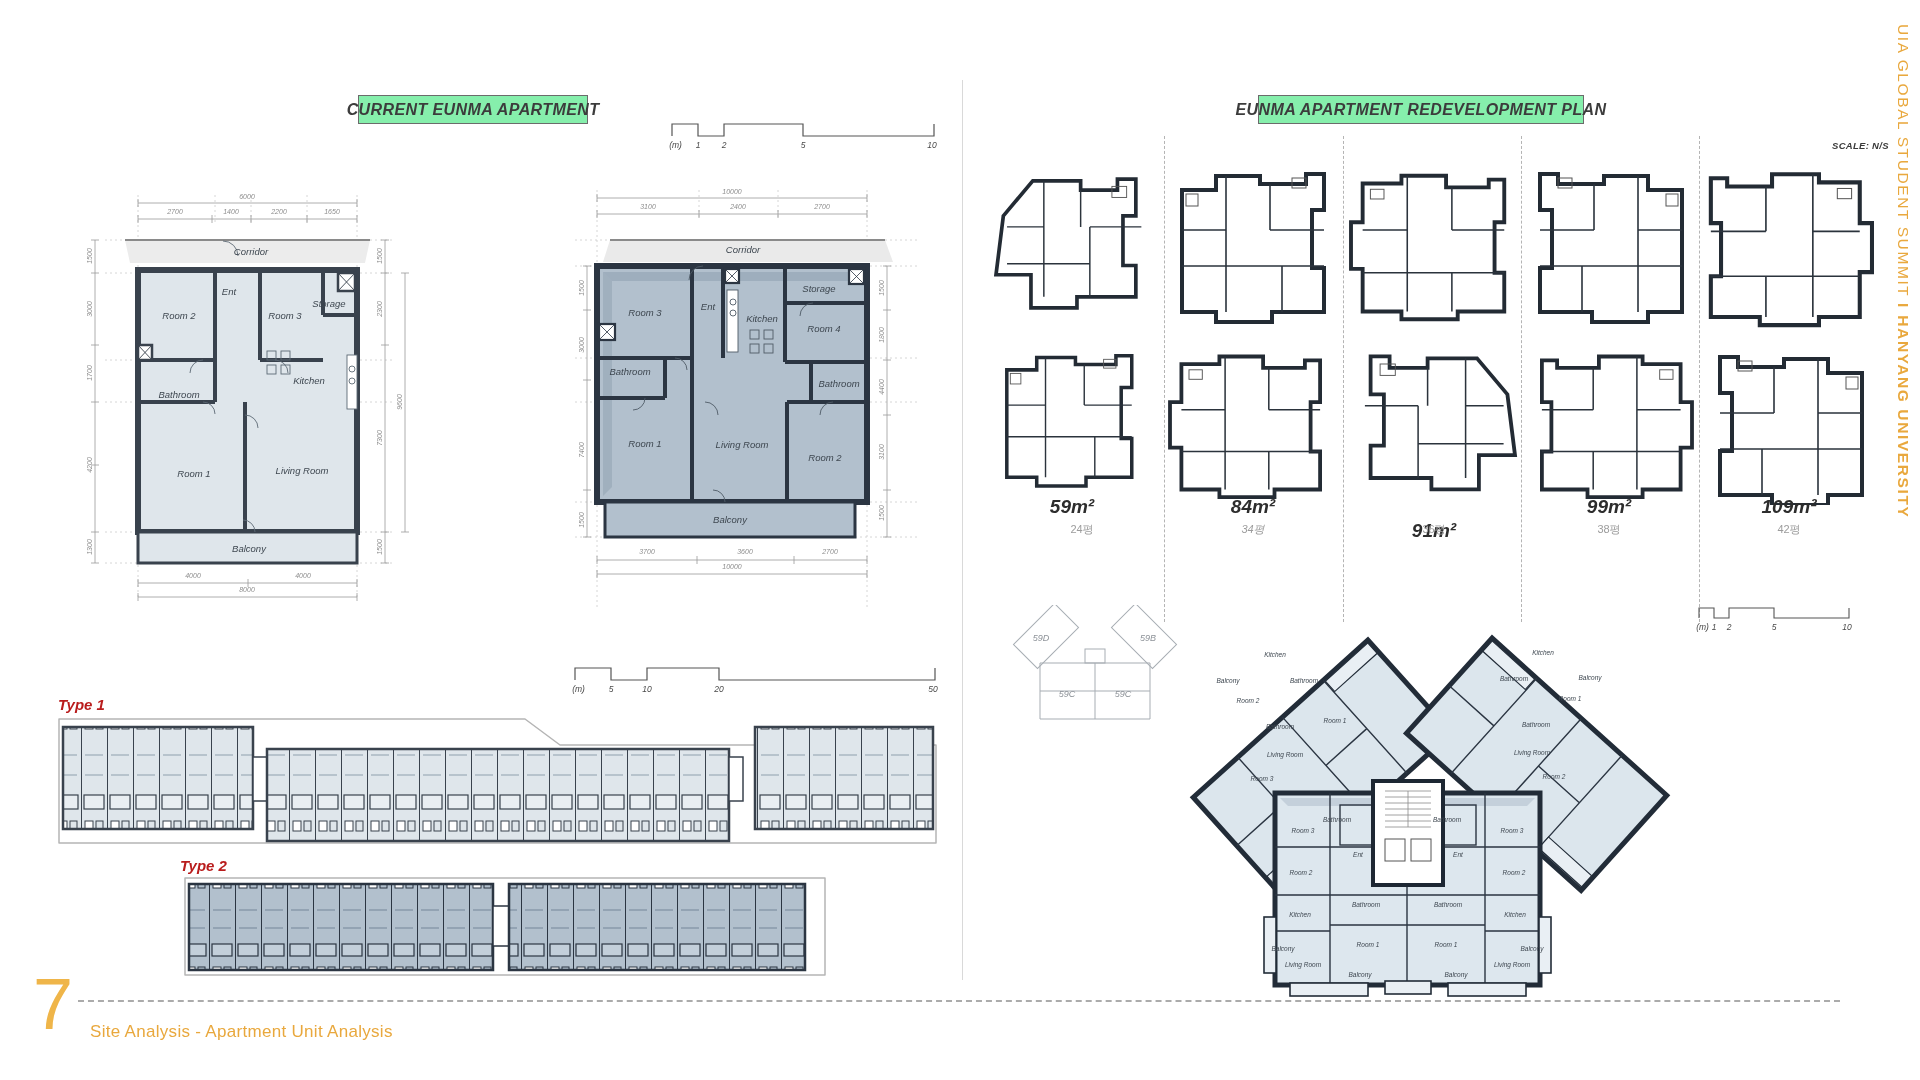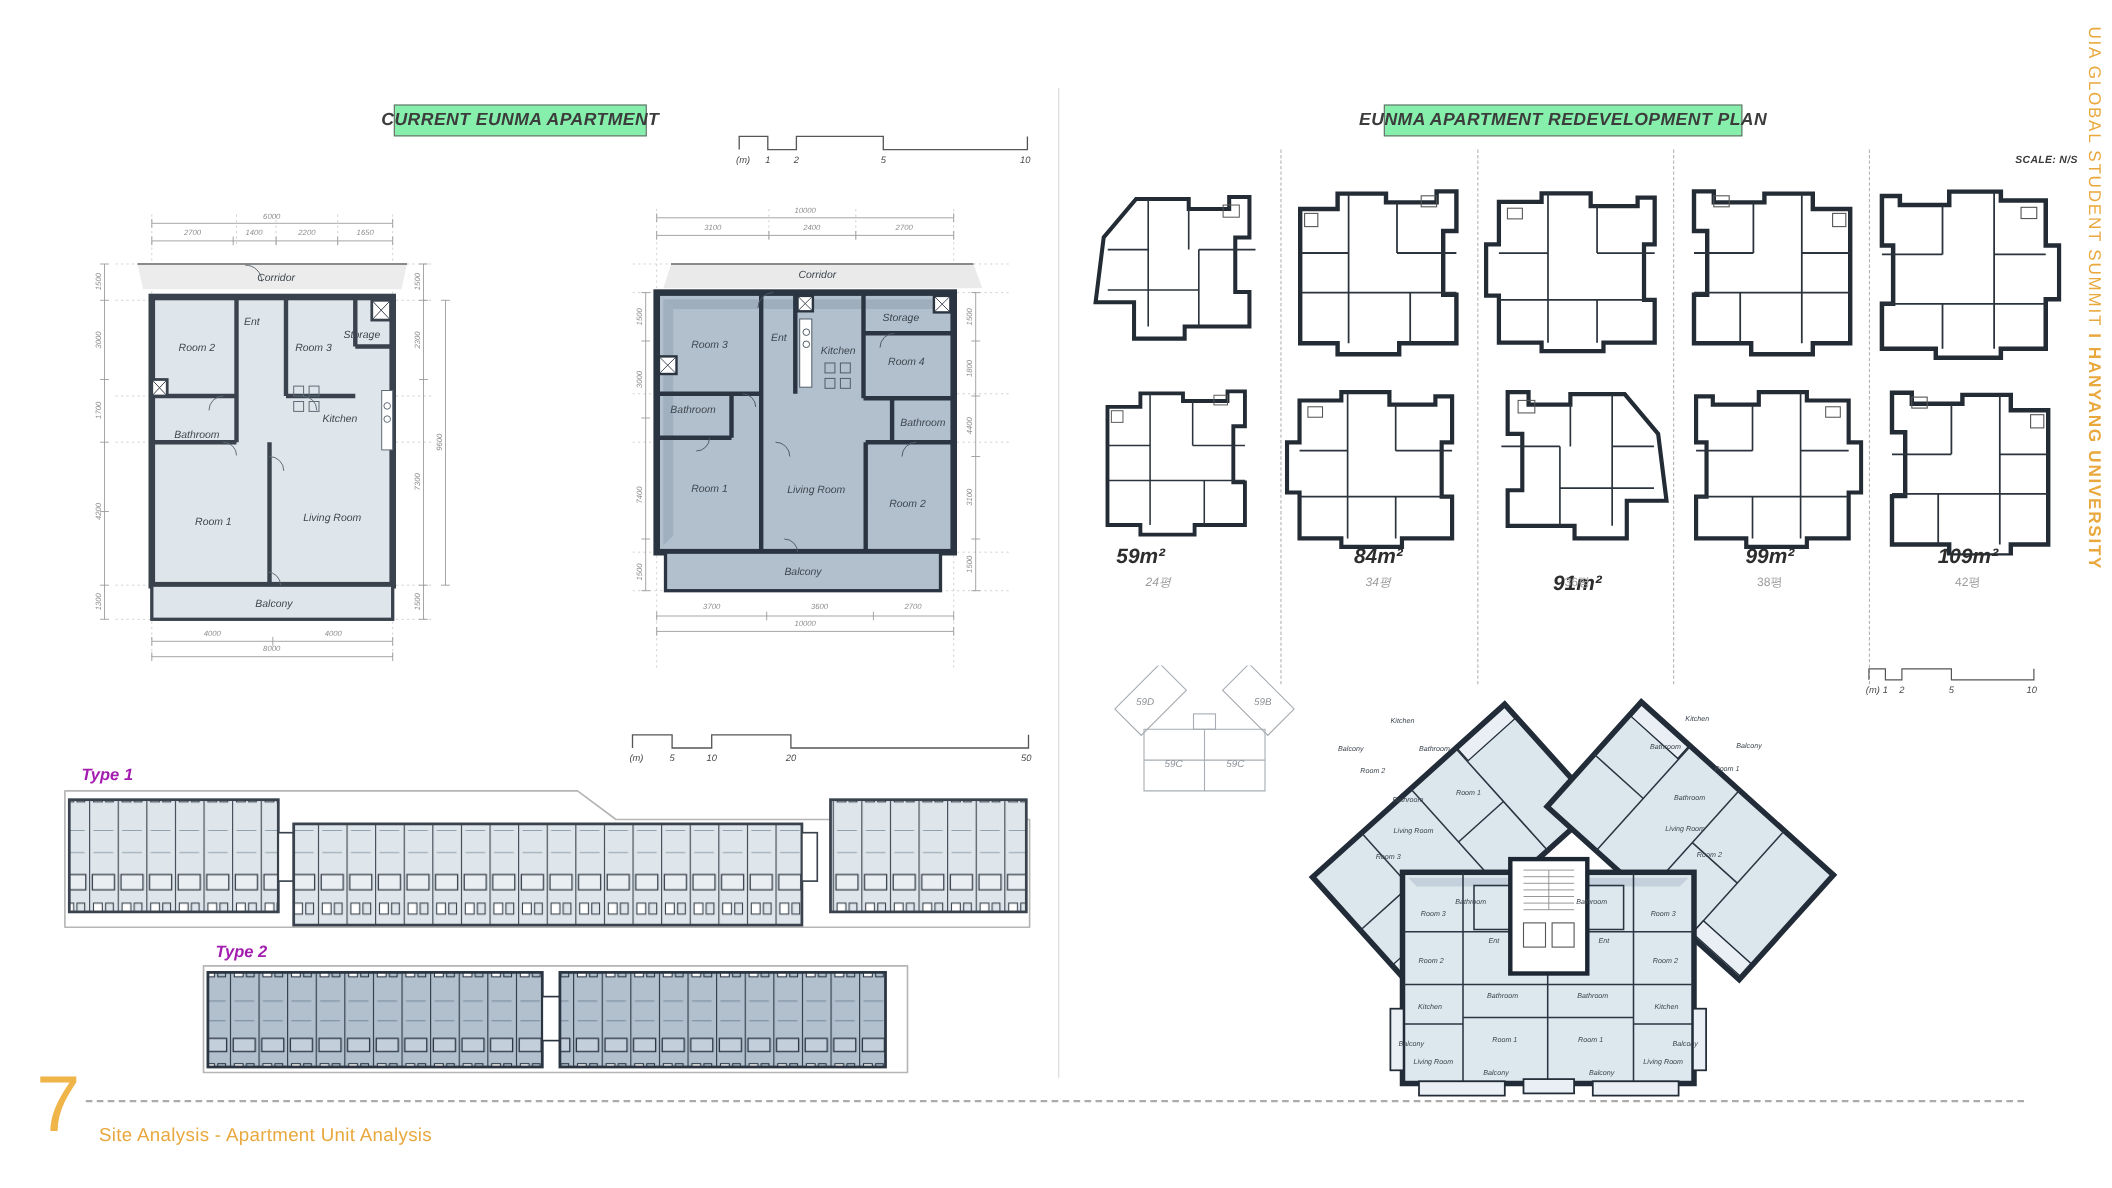--- a/index.html
+++ b/index.html
@@ -7,21 +7,21 @@
   .abs{position:absolute;}
   .title-box{position:absolute;display:flex;align-items:center;justify-content:center;
     border:1.5px solid #6b6b6b;background:#86efac;color:#3c3c3c;font-style:italic;font-weight:700;
     font-size:16px;letter-spacing:.4px;white-space:nowrap;}
   .side-title{position:absolute;top:24px;right:8px;writing-mode:vertical-rl;
     color:#E9A83D;font-size:15.5px;letter-spacing:1.6px;white-space:nowrap;}
   .side-title .sep{padding:6px 0;font-weight:700;}
   .side-title b{font-weight:700;}
   .panel-divider{position:absolute;left:962px;top:80px;height:900px;width:0;border-left:1px solid #d9d9d9;}
   .col-sep{position:absolute;top:136px;height:486px;width:0;border-left:1px dashed #b4b4b4;}
-  .type-label{position:absolute;font-style:italic;font-weight:700;font-size:15px;color:#a21caf;margin-left:16px;}
+  .type-label{position:absolute;font-style:italic;font-weight:700;font-size:15px;color:#b91c1c;}
   .scale-note{position:absolute;font-style:italic;font-weight:700;font-size:9.5px;color:#3a3a3a;letter-spacing:.3px;}
   .unit-area{position:absolute;width:170px;text-align:center;font-style:italic;font-weight:700;
     font-size:19px;color:#2d2d2d;}
   .unit-py{position:absolute;width:170px;text-align:center;font-size:11px;color:#9c9c9c;}
   .page-num{position:absolute;left:33px;top:968px;font-size:72px;font-weight:400;color:#EFB549;line-height:1;}
   .footer-dash{position:absolute;left:78px;top:1000px;width:1762px;height:0;border-top:2px dashed #ababab;}
   .footer-caption{position:absolute;left:90px;top:1022px;font-size:17px;color:#E9A83D;letter-spacing:.3px;}
   svg{display:block;}
   svg text{font-family:"Liberation Sans",sans-serif;}
   .rl{font-style:italic;fill:#3e4750;font-size:9.5px;}
@@ -275,22 +275,22 @@
   <div class="col-sep" style="left:1343px;"></div>
   <div class="col-sep" style="left:1521px;"></div>
   <div class="col-sep" style="left:1699px;"></div>
 
   <svg class="abs" style="left:990px;top:158px;" width="170" height="180" viewBox="0 0 170 180">
     <use href="#mp2" transform="translate(6,10) scale(0.92)"></use>
   </svg>
   <svg class="abs" style="left:990px;top:345px;" width="170" height="160" viewBox="0 0 170 160">
     <use href="#mp1" transform="translate(8,2) scale(0.88)"></use>
   </svg>
-  <div class="unit-area" style="left:952px;top:496px;">59m²</div>
-  <div class="unit-py" style="left:968px;top:522px;font-style:italic;">24평</div>
+  <div class="unit-area" style="left:987px;top:496px;">59m²</div>
+  <div class="unit-py" style="left:997px;top:522px;">24평</div>
 
   <svg class="abs" style="left:1168px;top:158px;" width="170" height="180" viewBox="0 0 170 180">
     <use href="#mp1" transform="translate(4,6) scale(1.0)"></use>
   </svg>
   <svg class="abs" style="left:1168px;top:345px;" width="170" height="160" viewBox="0 0 170 160">
     <use href="#mp3" transform="translate(2,2) scale(0.95)"></use>
   </svg>
   <div class="unit-area" style="left:1168px;top:496px;">84m²</div>
   <div class="unit-py" style="left:1168px;top:522px;font-style:italic;">34평</div>
 

